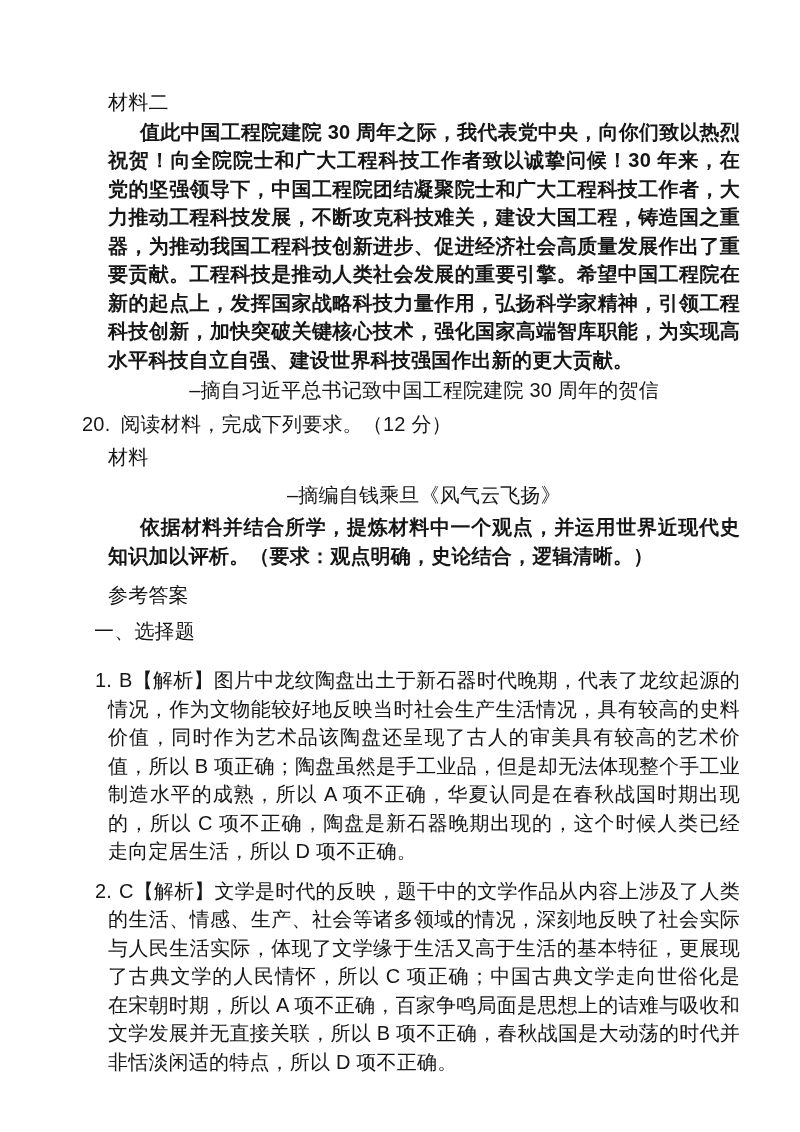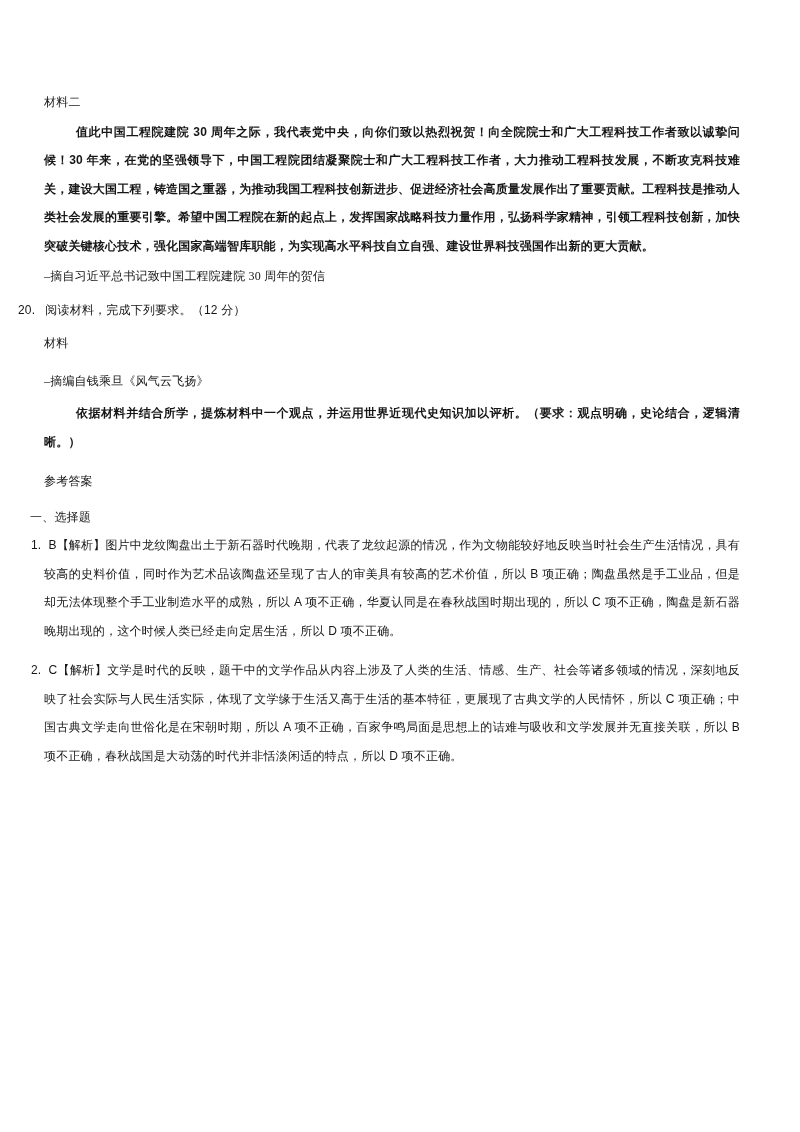--- a/index.html
+++ b/index.html
@@ -7,53 +7,52 @@
   body {
     width: 800px;
     height: 1132px;
     overflow: hidden;
     font-family: "Liberation Sans", "DejaVu Sans", sans-serif;
     color: #161616;
   }
   .page {
     width: 800px;
     height: 864px;
-    padding: 88px 60px 0 44px;
-    font-size: 12px;
+    padding: 88px 60px 0 108px;
+    font-size: 20px;
     line-height: 28.5px;
     letter-spacing: 0.2px;
   }
   .mat-heading { margin-bottom: 1px; }
   .para {
     text-align: justify;
     text-indent: 32px;
     font-weight: bold;
   }
   .para-noindent {
     text-align: justify;
   }
   .attribution {
-    text-align: left;
+    text-align: center;
     margin: 2px 0 4px 0;
-    font-family: Liberation Serif, serif;
   }
   .subq {
     margin: 5px 0;
     padding-left: 8px;
   }
   .q-line {
     margin: 5px 0 5px -26px;
   }
   .q-num { margin-right: 10px; }
   .mat-label { margin: 5px 0 9px 0; }
   .answers-title {
     margin: 11px 0 7px 0;
   }
   .section-head {
-    margin: 5px 0 0 -14px;
+    margin: 5px 0 21px -14px;
   }
   .ans-item {
     text-align: justify;
     text-indent: -13px;
     margin-bottom: 11px;
   }
   .ans-num { margin-right: 7px; }
 </style>
 </head>
 <body>

